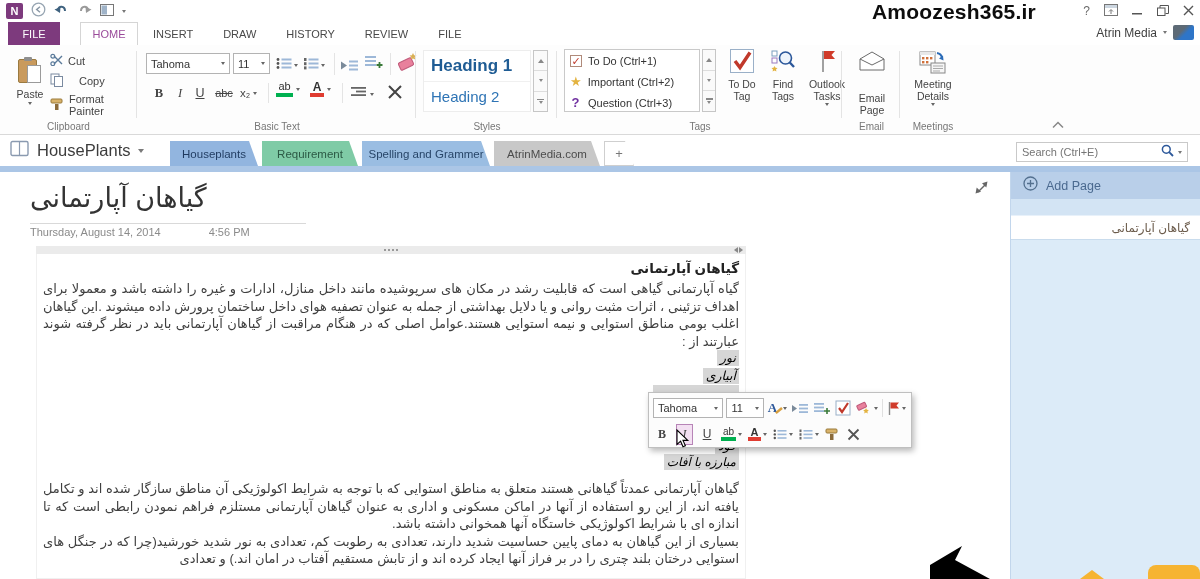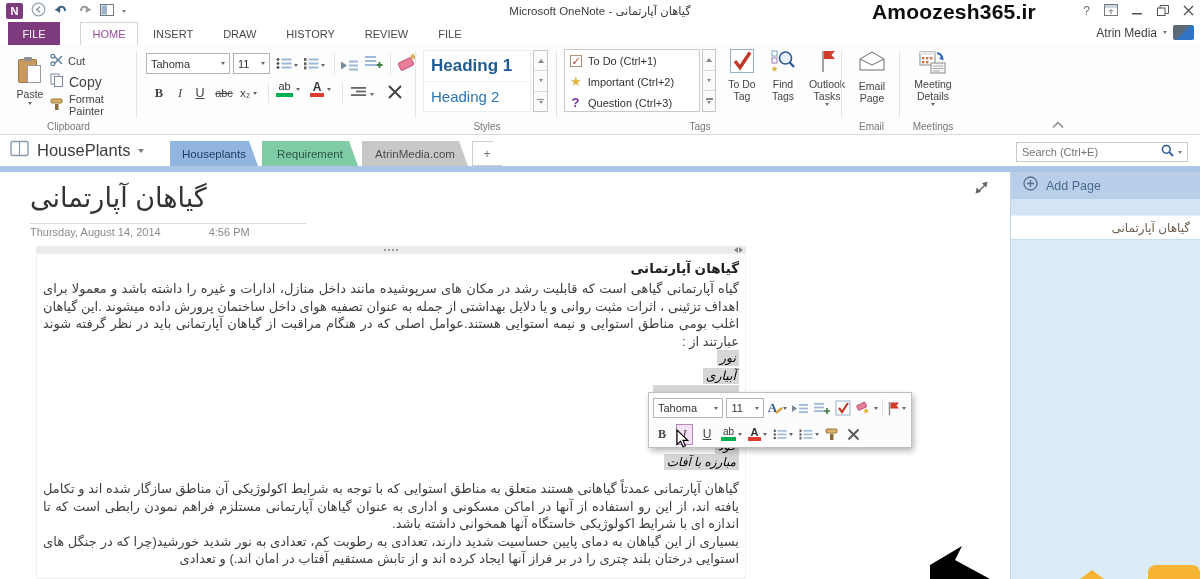--- a/index.html
+++ b/index.html
@@ -45,21 +45,20 @@
       <span><svg width="15" height="13">
             <path d="M11 7 C11 2.5,4 2.5,4 8" stroke="#9a9a9a" stroke-width="2" fill="none"></path>
             <polygon points="14.5,6.5 8.5,4 9,10" fill="#9a9a9a"></polygon>
           </svg></span>
       <span><svg width="14" height="12">
             <rect x="0.5" y="0.5" width="13" height="11" fill="#fff" stroke="#777"></rect>
             <rect x="1.5" y="1.5" width="5.5" height="9" fill="#9fb3c8"></rect>
           </svg></span>
       <span class="caret sm" style="border-top-color:#777"></span>
     </div>
-    <div class="abs" style="left:440px;top:4px;width:320px;text-align:center;font-size:11.5px;color:#3c3c3c"><span class="rtl">گیاهان آپارتمانی - Microsoft OneNote</span></div>
     <div class="abs" style="left:872px;top:0;font-size:21px;font-weight:bold;color:#0d0d0d;letter-spacing:0.2px">Amoozesh365.ir</div>
     <div class="abs flex" style="right:6px;top:2px;height:18px;gap:14px">
       <span style="font-size:12px;color:#6a6a6a">?</span>
       <span><svg width="14" height="12">
             <rect x="0.5" y="0.5" width="13" height="11" fill="#fff" stroke="#777"></rect>
             <rect x="1" y="1" width="12" height="3" fill="#ccd6e0"></rect>
             <path d="M7 10 V6 M5 7.5 L7 5.5 L9 7.5" stroke="#777" fill="none"></path>
           </svg></span>
       <span><svg width="11" height="11">
             <rect x="0" y="8" width="10" height="1.5" fill="#555"></rect>
@@ -104,21 +103,21 @@
         <span class="caret sm" style="margin-top:2px"></span>
       </div>
       <div class="abs flex" style="left:50px;top:8px;gap:5px;font-size:11px;color:#444">
         <span><svg width="13" height="13">
               <path d="M4 3 L12 11 M12 3 L4 11" stroke="#5a7a9a" stroke-width="1.4"></path>
               <circle cx="2.8" cy="10.8" r="1.9" fill="none" stroke="#5a7a9a" stroke-width="1.2"></circle>
               <circle cx="2.8" cy="3.2" r="1.9" fill="none" stroke="#5a7a9a" stroke-width="1.2"></circle>
             </svg></span>
         <span>Cut</span>
       </div>
-      <div class="abs flex" style="left:50px;top:28px;gap:5px;font-size:14px;color:#444">
+      <div class="abs flex" style="left:50px;top:28px;gap:15px;font-size:11px;color:#444">
         <span><svg width="14" height="14">
               <rect x="1" y="1" width="8" height="10" fill="#fff" stroke="#7a8aa0"></rect>
               <rect x="4.5" y="3.5" width="8" height="10" fill="#fff" stroke="#7a8aa0"></rect>
             </svg></span>
         <span>Copy</span>
       </div>
       <div class="abs flex" style="left:50px;top:48px;gap:5px;font-size:11px;color:#444">
         <span><svg width="14" height="14">
               <rect x="1" y="2" width="11" height="4" rx="1" fill="#d8b26a" stroke="#9a7a3a"></rect>
               <rect x="5" y="7" width="3.5" height="6" fill="#8a6a3a"></rect>
@@ -229,20 +228,21 @@
                 <rect x="1" y="8.2" width="15" height="1.8"></rect>
               </g>
             </svg></span>
         <span class="caret sm"></span>
       </div>
       <div class="abs" style="left:248px;top:38px">
         <svg width="18" height="18">
             <path d="M3 3 L15 15 M15 3 L3 15" stroke="#444" stroke-width="2"></path>
           </svg>
       </div>
+      <div class="glabel">Basic Text</div>
       <div class="vsep" style="right:0"></div>
     </div>
 
     <div class="abs" style="left:417px;top:0;width:140px;height:89px">
       <div class="abs" style="left:6px;top:5px;width:108px;height:62px;border:1px solid #ededed;background:#fff">
         <div style="height:31px;display:flex;align-items:center;padding-left:7px;font-size:17px;font-weight:bold;color:#1f5c94;border-bottom:1px solid #f0f0f0">Heading 1</div>
         <div style="height:29px;display:flex;align-items:center;padding-left:7px;font-size:15px;color:#2e74b5">Heading 2</div>
       </div>
       <div class="spin" style="left:116px;top:5px;width:15px;height:62px">
         <div>
@@ -317,21 +317,21 @@
       <div class="glabel">Tags</div>
       <div class="vsep" style="right:0"></div>
     </div>
 
     <div class="abs" style="left:843px;top:0;width:57px;height:89px">
       <div class="bigbtn" style="left:8px;top:5px;width:42px">
         <span><svg width="28" height="22">
               <path d="M2 9 L14 2 L26 9 V20 H2 Z" fill="#fff" stroke="#6a6a6a"></path>
               <path d="M2 9 L14 15 L26 9" fill="none" stroke="#6a6a6a"></path>
             </svg></span>
-        <span style="margin-top:6px;width:38px">Email Page</span>
+        <span style="margin-top:18px;width:38px">Email Page</span>
       </div>
       <div class="glabel">Email</div>
       <div class="vsep" style="right:0"></div>
     </div>
 
     <div class="abs" style="left:901px;top:0;width:64px;height:89px">
       <div class="bigbtn" style="left:7px;top:5px;width:50px">
         <span><svg width="28" height="24">
               <rect x="1" y="2" width="15" height="13" fill="#fff" stroke="#888"></rect>
               <rect x="1" y="2" width="15" height="3" fill="#e8e8e8"></rect>
@@ -367,20 +367,21 @@
       <span><svg width="20" height="17">
             <rect x="1" y="1.5" width="17" height="14" rx="1.5" fill="#fff" stroke="#8a9ab0" stroke-width="1.4"></rect>
             <path d="M9.5 1.5 V15.5" stroke="#8a9ab0" stroke-width="1.2"></path>
           </svg></span>
       <span style="font-size:16.5px;color:#3d3d3d">HousePlants</span>
       <span class="caret" style="border-top-color:#7a7a7a"></span>
     </div>
     <div class="abs flex" style="left:170px;top:5px;height:25px;gap:4px">
       <div class="tabshape" style="width:88px;height:25px;background:#92b5df;color:#1f3a5f">Houseplants</div>
       <div class="tabshape" style="width:96px;height:25px;background:#7fcba6;color:#2c5a45">Requirement</div>
+      <div class="tabshape" style="width:128px;height:25px;background:#9abde2;color:#274568">Spelling and Grammer</div>
       <div class="tabshape" style="width:106px;height:25px;background:#c8c8c8;color:#4c4c4c">AtrinMedia.com</div>
       <div class="tabshape" style="width:30px;height:25px;background:#fff;border:1px solid #cfcfcf;color:#777;font-size:13px">+</div>
     </div>
     <div class="abs flex" style="left:1016px;top:6px;width:172px;height:20px;border:1px solid #c9c9c9;background:#fff;padding:0 5px;justify-content:space-between">
       <input style="border: none; outline: none; font-size: 11px; color: rgb(85, 85, 85); width: 115px; font-family: inherit;" placeholder="Search (Ctrl+E)">
       <span class="flex" style="gap:4px">
         <span><svg width="13" height="13">
               <circle cx="5.3" cy="5.3" r="3.9" fill="none" stroke="#2b579a" stroke-width="1.5"></circle>
               <path d="M8.2 8.2 L12 12" stroke="#2b579a" stroke-width="1.8"></path>
             </svg></span>

